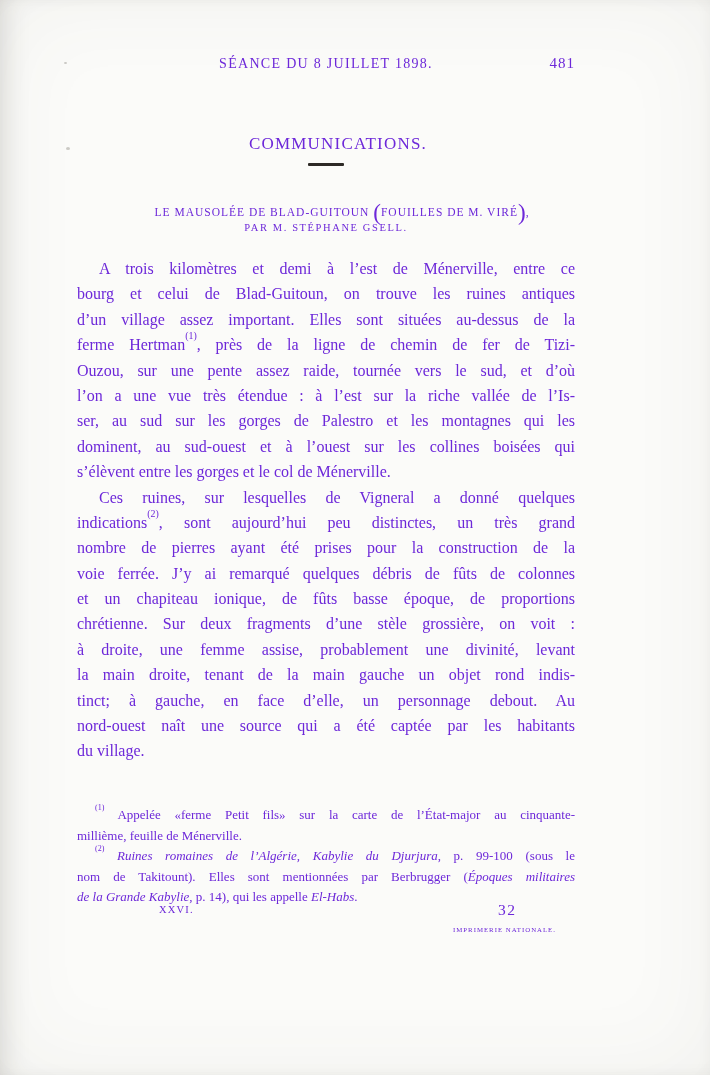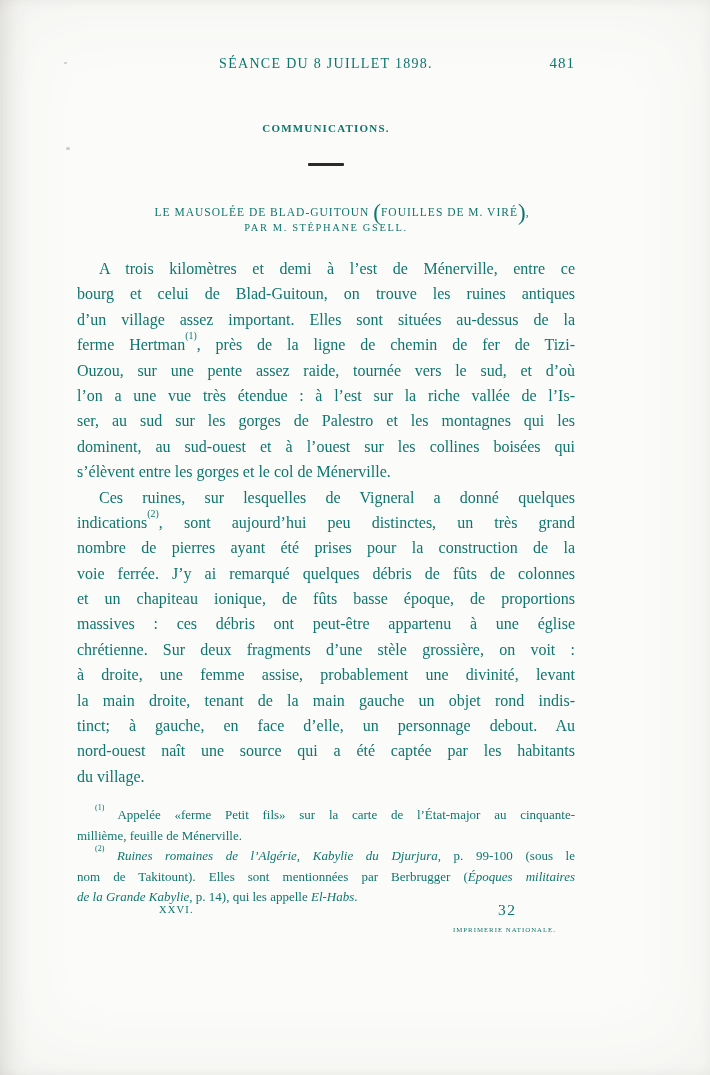--- a/index.html
+++ b/index.html
@@ -1,27 +1,27 @@
 <!DOCTYPE html>
 <html><head>
 <meta charset="utf-8">
 <style>
   html,body{margin:0;padding:0;background:#e9e8e5;}
   .page{
     position:relative;width:710px;height:1075px;overflow:hidden;
-    background:#fbfbf9;color:#0f766e;
+    background:#fbfbf9;color:#6d28d9;
     font-family:"Liberation Serif","DejaVu Serif",serif;
     box-shadow:inset 18px 0 30px -18px rgba(60,55,50,.20), inset -4px 0 18px -8px rgba(60,55,50,.08), inset 0 0 90px rgba(90,85,75,.06);
   }
   .content{position:absolute;left:77px;top:0;width:498px;height:100%;}
   .running-head{position:absolute;top:56px;left:0;width:100%;text-align:center;
     font-size:14px;letter-spacing:1.3px;}
   .page-num{position:absolute;right:0;top:-1px;font-size:15px;letter-spacing:1px;text-align:right;}
-  .section-heading{position:absolute;top:122px;left:0;width:100%;margin:0;text-align:center;
-    font-size:11px;font-weight:700;letter-spacing:1.2px;}
+  .section-heading{position:absolute;top:122px;left:0;width:100%;margin:12px;text-align:center;
+    font-size:17px;font-weight:400;letter-spacing:1.2px;}
   .rule{position:absolute;top:163px;left:231px;width:36px;height:2.6px;background:#2d2a26;border-radius:1px;}
   .article-title{position:absolute;top:190px;left:0;width:100%;margin:16px;text-align:center;
     font-size:11.5px;font-weight:400;letter-spacing:1px;white-space:nowrap;}
   .bigparen{font-size:200%;font-weight:300;vertical-align:-0.18em;line-height:0;letter-spacing:0;}
   .byline{position:absolute;top:222px;left:0;width:100%;text-align:center;
     font-size:10.5px;letter-spacing:1.6px;}
   .body-text{position:absolute;top:256px;left:0;width:100%;font-size:16px;line-height:25.4px;}
   .line{text-align:justify;text-align-last:justify;height:25.4px;}
   .line.last{text-align-last:left;}
   .body-text .line.indent{text-indent:22px;}
@@ -71,21 +71,20 @@
           <div class="line"><span>ser, au sud sur les gorges de Palestro et les montagnes qui les</span></div>
           <div class="line"><span>dominent, au sud-ouest et à l’ouest sur les collines boisées qui</span></div>
           <div class="line last"><span>s’élèvent entre les gorges et le col de Ménerville.</span></div>
         </div>
       <div class="para">
           <div class="line indent"><span>Ces ruines, sur lesquelles de Vigneral a donné quelques</span></div>
           <div class="line"><span>indications</span><sup class="fnmark">(2)</sup><span>, sont aujourd’hui peu distinctes, un très grand</span></div>
           <div class="line"><span>nombre de pierres ayant été prises pour la construction de la</span></div>
           <div class="line"><span>voie ferrée. J’y ai remarqué quelques débris de fûts de colonnes</span></div>
           <div class="line"><span>et un chapiteau ionique, de fûts basse époque, de proportions</span></div>
-          <div class="line"><span>massives : ces débris ont peut-être appartenu à une église</span></div>
           <div class="line"><span>chrétienne. Sur deux fragments d’une stèle grossière, on voit :</span></div>
           <div class="line"><span>à droite, une femme assise, probablement une divinité, levant</span></div>
           <div class="line"><span>la main droite, tenant de la main gauche un objet rond indis-</span></div>
           <div class="line"><span>tinct; à gauche, en face d’elle, un personnage debout. Au</span></div>
           <div class="line"><span>nord-ouest naît une source qui a été captée par les habitants</span></div>
           <div class="line last"><span>du village.</span></div>
         </div>
     </section>
 
     <section class="fnotes">

